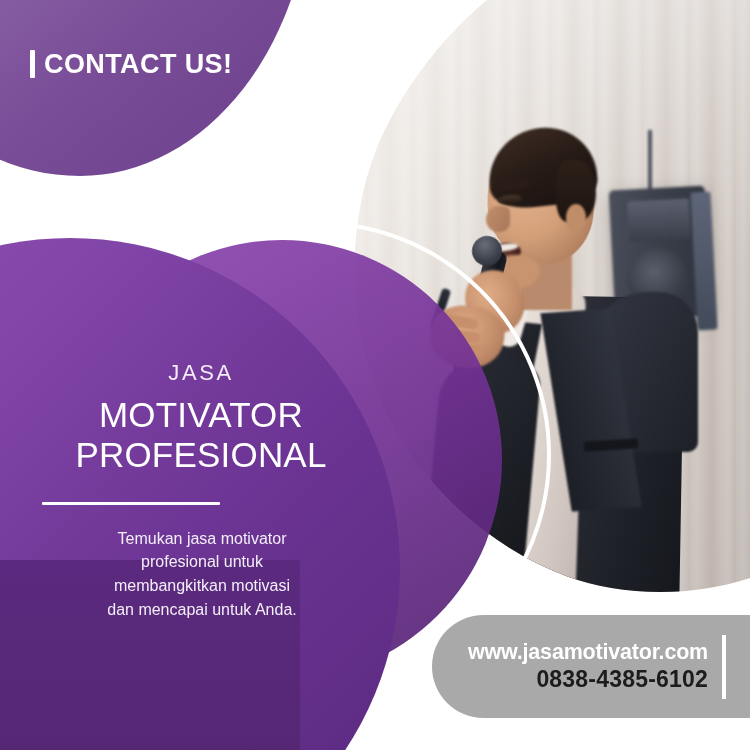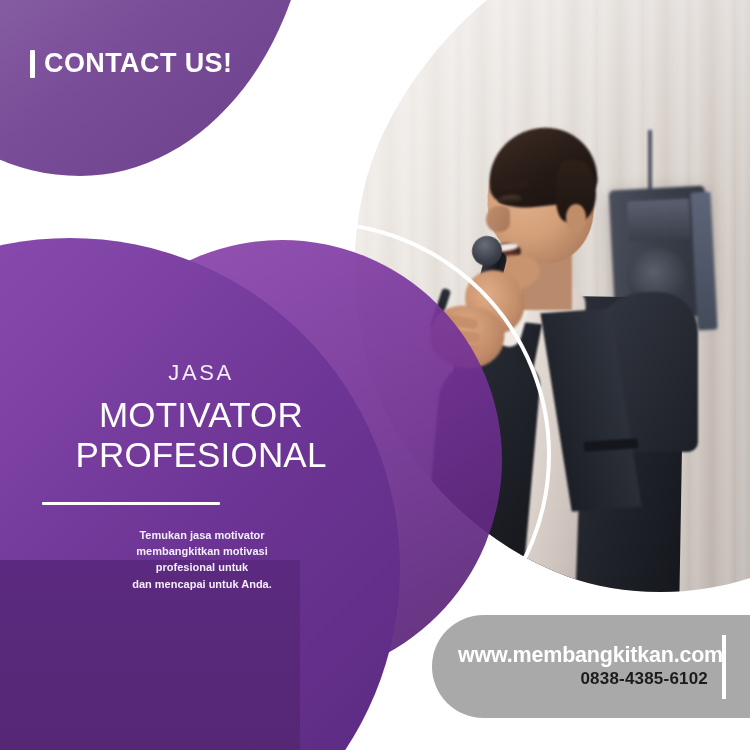--- a/index.html
+++ b/index.html
@@ -387,21 +387,21 @@
     border-radius: 0 0 58% 62% / 0 0 100% 100%;
     background: linear-gradient(140deg, #9a7bb4 0%, #8c66a8 30%, #7a4d98 62%, #6b3e8c 100%);
   }
 
   
   .contact-us {
     position: absolute;
     left: 30px;
     top: 50px;
     display: flex;
-    align-items: flex-start;
+    align-items: center;
     gap: 9px;
   }
   .contact-bar {
     width: 5px;
     height: 28px;
     background: #ffffff;
     border-radius: 1px;
   }
   .contact-text {
     color: #ffffff;
@@ -437,25 +437,24 @@
     white-space: nowrap;
   }
   .divider {
     width: 178px;
     height: 3px;
     background: #ffffff;
     margin: 27px 0 22px 6px;
     border-radius: 1px;
   }
   .body-copy {
-    font-size: 11px;
+    font-size: 16px;
     line-height: 1.48;
     color: #f4eef8;
     margin-left: 2px;
-    font-weight: bold;
   }
 
   
   .contact-box {
     position: absolute;
     left: 432px;
     top: 615px;
     width: 330px;
     height: 103px;
     background: #a9a9a9;
@@ -472,21 +471,21 @@
   .contact-web {
     color: #ffffff;
     font-size: 21.5px;
     font-weight: bold;
     line-height: 1.2;
     letter-spacing: -0.2px;
     white-space: nowrap;
   }
   .contact-phone {
     color: #1c1c1c;
-    font-size: 17px;
+    font-size: 23px;
     font-weight: bold;
     line-height: 1.2;
     letter-spacing: 0.2px;
     white-space: nowrap;
   }
   .contact-rule {
     position: absolute;
     left: 290px;
     top: 20px;
     width: 4px;
@@ -554,27 +553,27 @@
     <div class="contact-text">CONTACT US!</div>
   </div>
 
   <div class="headline">
     <div class="eyebrow">JASA</div>
     <div class="title-line">MOTIVATOR</div>
     <div class="title-line">PROFESIONAL</div>
     <div class="divider"></div>
     <div class="body-copy">
       <div>Temukan jasa motivator</div>
+      <div>profesional untuk</div>
       <div>membangkitkan motivasi</div>
-      <div>profesional untuk</div>
       <div>dan mencapai untuk Anda.</div>
     </div>
   </div>
 
   <div class="contact-box">
     <div class="contact-lines">
-      <div class="contact-web">www.membangkitkan.com</div>
+      <div class="contact-web">www.jasamotivator.com</div>
       <div class="contact-phone">0838-4385-6102</div>
     </div>
     <div class="contact-rule"></div>
   </div>
 
 </div>
 
 </body></html>

